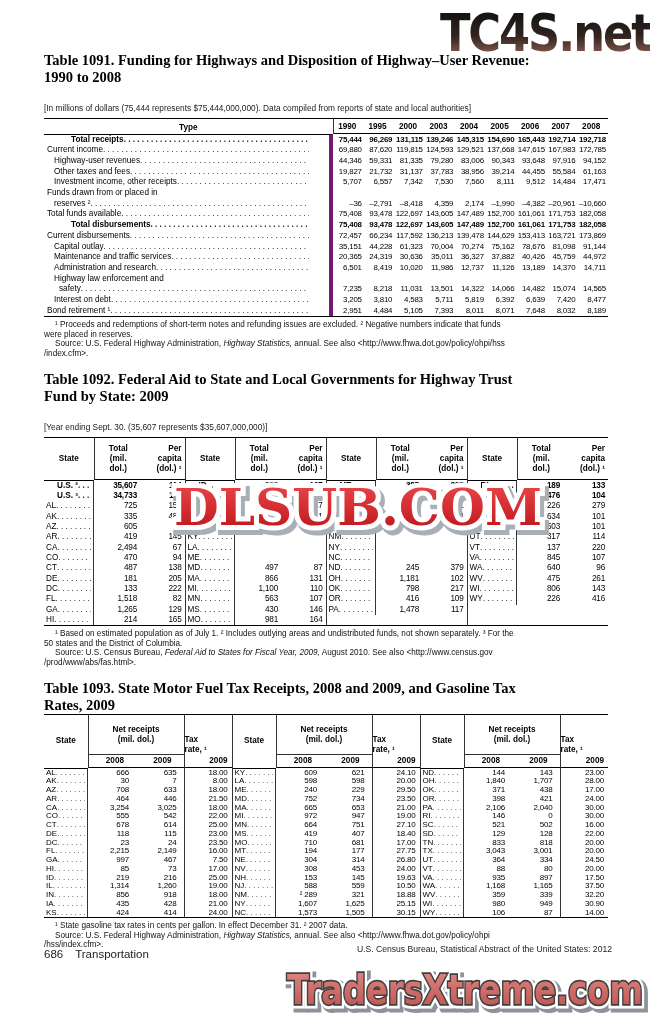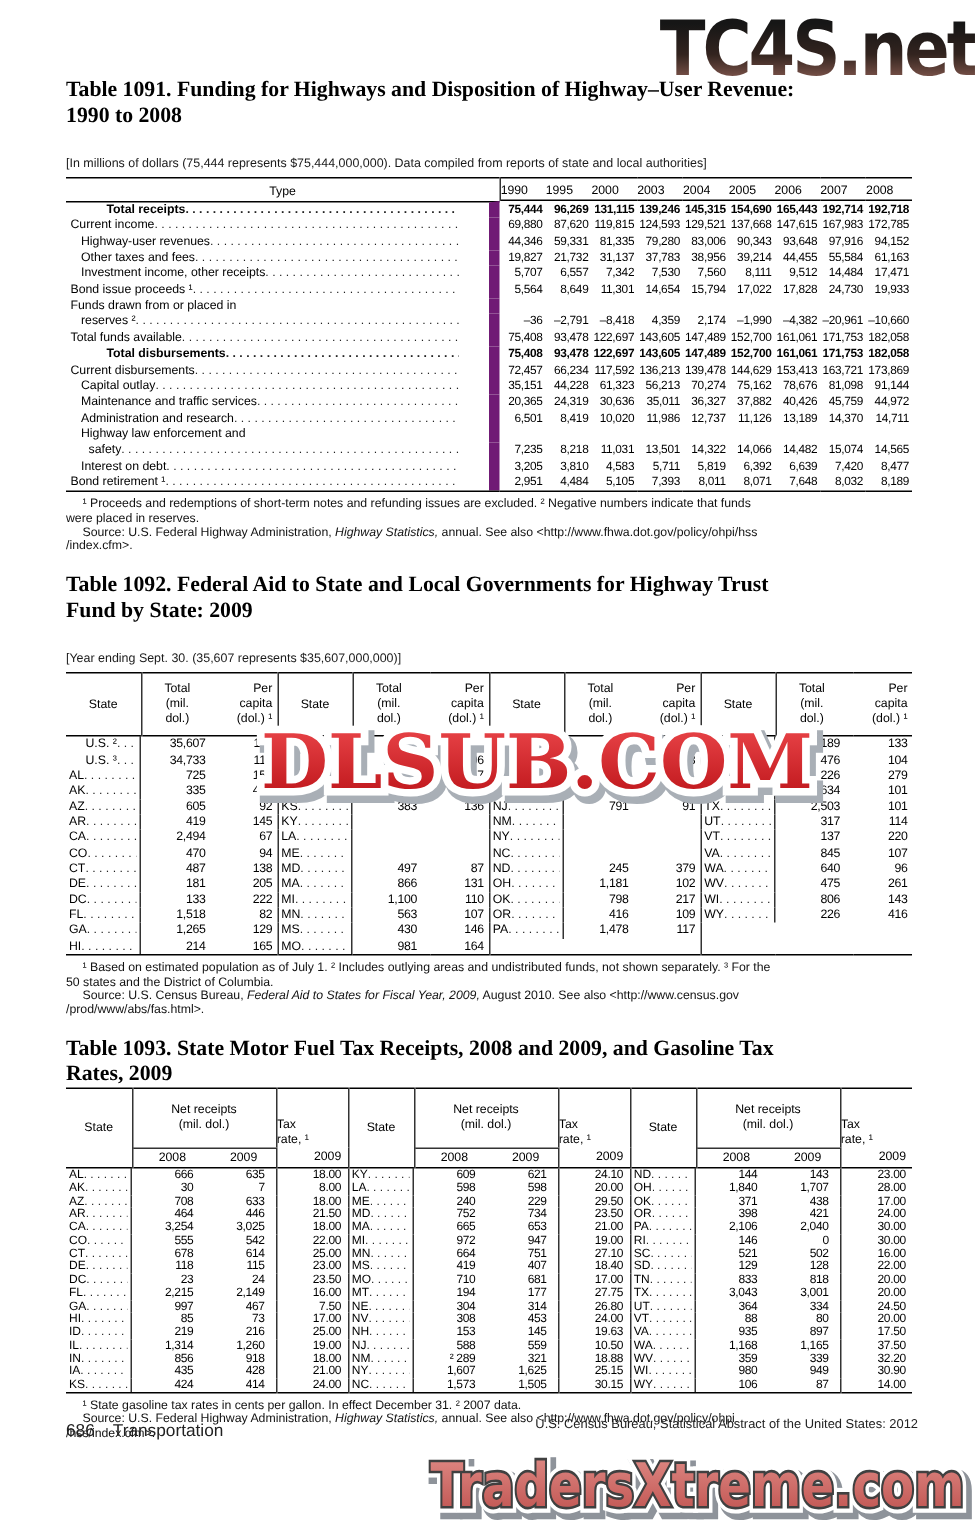--- a/index.html
+++ b/index.html
@@ -11,57 +11,57 @@
   
   .tbl-title{font-family:"Liberation Serif",serif;font-weight:700;font-size:14.5px;
              line-height:17px;color:#000}
   .tbl-note{font-size:8.3px;color:#1a1a1a;margin:17px 0 5px}
   .sect{margin-bottom:10px}
   .sect2{margin-top:13px}
 
   
   table.stat{border-collapse:collapse;width:564px;table-layout:fixed;color:#000;
              border-top:1.6px solid #000;border-bottom:1.2px solid #000}
-  table.stat th{font-weight:normal;white-space:pre-line}
+  table.stat th{font-weight:bold;white-space:pre-line}
   table.stat td,table.stat th{overflow:hidden}
   tbody tr.b{font-weight:bold}
   .num{text-align:right;white-space:nowrap;letter-spacing:-.2px}
   .dots{flex:1 1 auto;overflow:hidden;white-space:nowrap;color:#222}
   .dots::after{content:" . . . . . . . . . . . . . . . . . . . . . . . . . . . . . . . . . . . . . . . . . . . . . . . . . . . . . . . . . . . . . . . . . . . . . . . . . . . ."}
   .lt{white-space:nowrap}
 
   
   #t1091{font-size:8.2px}
   #t1091 tr{height:10.7px}
   #t1091 td,#t1091 th{line-height:10.7px;vertical-align:bottom}
   #t1091 thead tr{height:15px}
   #t1091 .h-type{text-align:center;border-right:1px solid #333}
-  #t1091 .yh{text-align:left;padding-right:3px}
+  #t1091 .yh{text-align:center;padding-right:3px}
   #t1091 tbody tr:first-child td{border-top:1px solid #000}
-  #t1091 .lab{display:flex;border-right:7px solid #701a75;padding-right:20px}
+  #t1091 .lab{display:flex;border-right:4px solid #701a75;padding-right:20px}
   #t1091 .num{padding-right:2px;font-size:7.9px}
   .lv0 .lt{padding-left:3px}.lv1 .lt{padding-left:10px}.lv2 .lt{padding-left:15px}.lvT .lt{padding-left:27px}
 
   
   #t1092{font-size:8.2px}
   #t1092 tbody tr{height:10.35px}
   #t1092 td{line-height:10.35px;vertical-align:bottom}
   #t1092 thead tr{height:42px}
   #t1092 thead th{vertical-align:middle;line-height:10px;font-size:8.2px}
   #t1092 .h-st{text-align:center}
   #t1092 .h-tot{text-align:center;padding-right:4px}
   #t1092 .h-pc{text-align:right;padding-right:3px}
   #t1092 tbody tr:first-child td{border-top:1px solid #000}
   #t1092 td:nth-child(3n+1),#t1092 th:nth-child(3n+1){border-right:1px solid #333}
   #t1092 td:nth-child(3n),#t1092 th:nth-child(3n){border-right:1px solid #333}
   #t1092 td:nth-child(12),#t1092 th:nth-child(12){border-right:none}
   #t1092 .st{display:flex;padding-left:2px;padding-right:2px}
   #t1092 .tot{padding-right:9px}
   #t1092 .pc{padding-right:3px}
-  #t1092 tbody tr:nth-child(-n+2){font-weight:normal}
+  #t1092 tbody tr:nth-child(-n+2){font-weight:bold}
   #t1092 tbody tr:nth-child(-n+2) .lt{padding-left:11px}
 
   
   #t1093{font-size:8px}
   #t1093 tbody tr{height:8.75px}
   #t1093 td{line-height:8.75px;vertical-align:bottom}
   #t1093 thead th{font-size:8.2px;line-height:10px}
   #t1093 .hr1{height:40px}
   #t1093 .hr2{height:13px}
   #t1093 .h-st{text-align:center;vertical-align:middle;border-right:1px solid #333}
@@ -209,35 +209,20 @@
               <td class="num">7,342</td>
               <td class="num">7,530</td>
               <td class="num">7,560</td>
               <td class="num">8,111</td>
               <td class="num">9,512</td>
               <td class="num">14,484</td>
               <td class="num">17,471</td>
             </tr>
             <tr>
               <td class="lab lv0">
-                <span class="lt">Bond issue proceeds ¹</span>
-                <span class="dots"></span>
-              </td>
-              <td class="num">5,564</td>
-              <td class="num">8,649</td>
-              <td class="num">11,301</td>
-              <td class="num">14,654</td>
-              <td class="num">15,794</td>
-              <td class="num">17,022</td>
-              <td class="num">17,828</td>
-              <td class="num">24,730</td>
-              <td class="num">19,933</td>
-            </tr>
-            <tr>
-              <td class="lab lv0">
                 <span class="lt">Funds drawn from or placed in</span>
               </td>
               <td class="num"></td>
               <td class="num"></td>
               <td class="num"></td>
               <td class="num"></td>
               <td class="num"></td>
               <td class="num"></td>
               <td class="num"></td>
               <td class="num"></td>
@@ -304,21 +289,21 @@
               <td class="num">173,869</td>
             </tr>
             <tr>
               <td class="lab lv1">
                 <span class="lt">Capital outlay</span>
                 <span class="dots"></span>
               </td>
               <td class="num">35,151</td>
               <td class="num">44,228</td>
               <td class="num">61,323</td>
-              <td class="num">56,213</td>
+              <td class="num">70,004</td>
               <td class="num">70,274</td>
               <td class="num">75,162</td>
               <td class="num">78,676</td>
               <td class="num">81,098</td>
               <td class="num">91,144</td>
             </tr>
             <tr>
               <td class="lab lv1">
                 <span class="lt">Maintenance and traffic services</span>
                 <span class="dots"></span>

